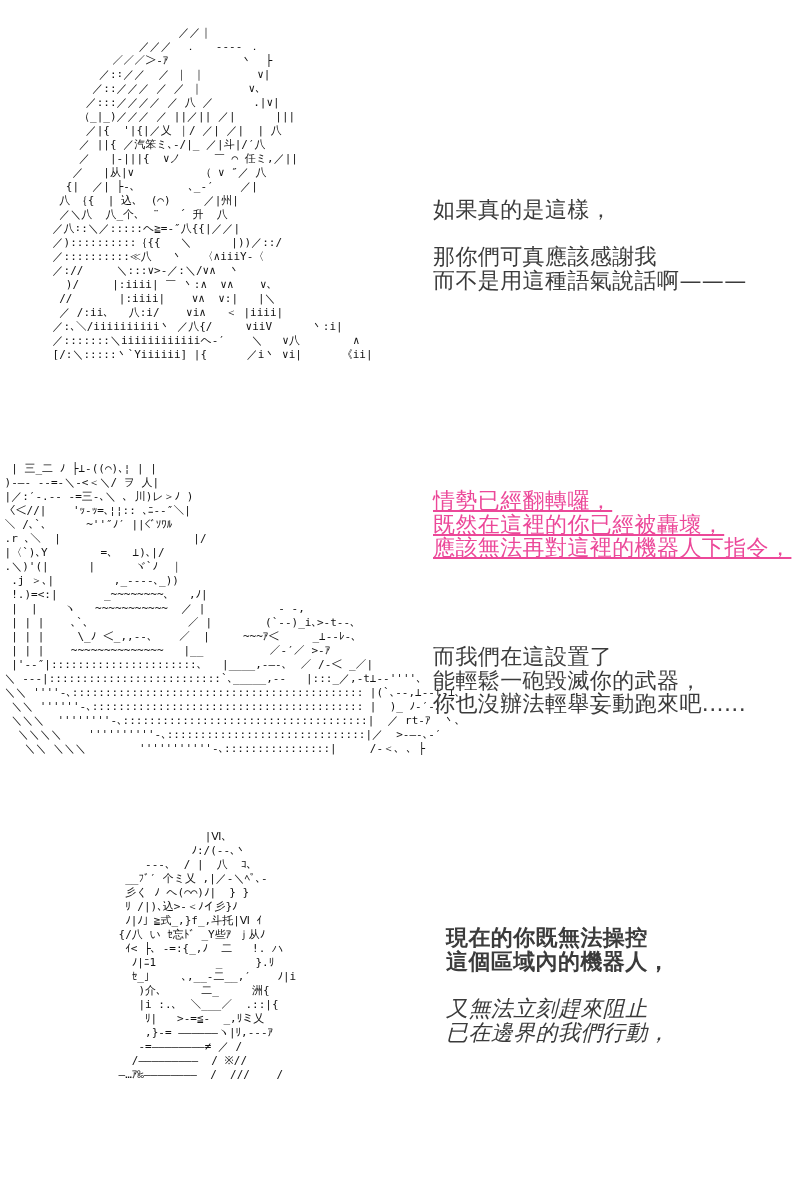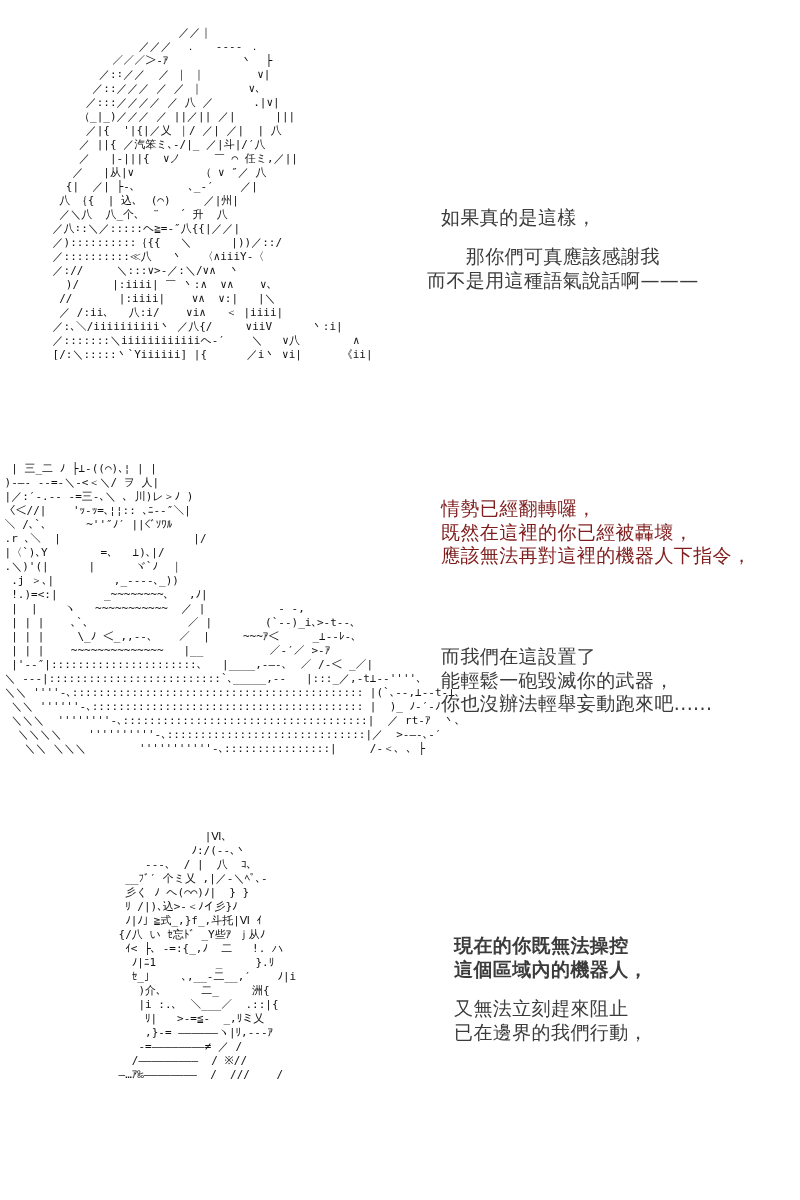--- a/index.html
+++ b/index.html
@@ -34,32 +34,32 @@
     font-weight: 400;
     transform-origin: left top;
   }
   #aa-1 { left: 46px;  top: 26px;  }
   #aa-2 { left: -2px;  top: 462px; }
   #aa-3 { left: 112px; top: 830px; }
 
   
   .dialogue {
     position: absolute;
-    margin: 8px;
+    margin: 0;
     white-space: pre-line;
     font-family: "DejaVu Sans", "Liberation Sans", sans-serif;
-    font-size: 19px;
+    font-size: 22px;
     line-height: 23.5px;
     color: #3b3b3b;
     letter-spacing: 0.4px;
   }
   .dialogue + .dialogue { margin-top: 0; }
 
   #say-1a { left: 433px; top: 198px; }
-  #say-1b { left: 419px; top: 245px; text-align: center; }
+  #say-1b { left: 433px; top: 245px; }
 
   #say-2a { left: 433px; top: 489px; }
   #say-2b { left: 433px; top: 645px; }
 
   #say-3a { left: 446px; top: 926px; }
   #say-3b { left: 446px; top: 997px; }
 </style>
 </head>
 <body style="background: rgb(255, 255, 255);">
 
@@ -113,21 +113,21 @@
   | | |     \_ﾉ ＜_,,--､    ／  |     ~~~ｱ＜     _⊥--ﾚ-､       
   | | |    ~~~~~~~~~~~~~~   |__          ／-′／ &gt;-ｱ        
   |'-‐″|::::::::::::::::::::::､   |____,-―-､  ／ /-＜ _／|         
  ＼ -‐‐|::::::::::::::::::::::::::`､_____,-‐   |:::_／,-t⊥-‐''''､       
  ＼＼ ''''-､:::::::::::::::::::::::::::::::::::::::::::: |(`､--,⊥--t-⊥､     
   ＼＼ ''''''-､::::::::::::::::::::::::::::::::::::::::: |  )_ ﾉ-′-ﾉ      
   ＼＼＼  ''''''''-､:::::::::::::::::::::::::::::::::::::|  ／ rt-ｱ  丶､   
    ＼＼＼＼    ''''''''''-､::::::::::::::::::::::::::::::|／  &gt;-―-､-′   
     ＼＼ ＼＼＼        '''''''''''-､::::::::::::::::|     /-＜､ ､ ├  </pre>
 
-    <p class="dialogue" id="say-2a" style="color: #7f1d1d;">情勢已經翻轉囉，
+    <p class="dialogue" id="say-2a" style="color: #ec4899; text-decoration: underline;">情勢已經翻轉囉，
 既然在這裡的你已經被轟壞，
 應該無法再對這裡的機器人下指令，</p>
 
     <p class="dialogue" id="say-2b" style="color: rgb(59, 59, 59);">而我們在這設置了
 能輕鬆一砲毀滅你的武器，
 你也沒辦法輕舉妄動跑來吧......</p>
   </div>
 
   <div class="panel">
     <pre class="aa" id="aa-3" style="color: rgb(17, 17, 17);">              |Ⅵ､                     
@@ -145,17 +145,17 @@
     |i :.､  ＼___／  .::|{              
      ﾘ|   &gt;-=≦-  _,ﾘミ乂               
      ,}-= ――――――ヽ|ﾘ,-‐‐ｱ             
     -=――――――――≠ ／ /              
    /―――――――――  / ※//              
  ―…ｱ‰――――――――  /  ///    /        </pre>
 
     <p class="dialogue" id="say-3a" style="color: rgb(59, 59, 59); font-weight: bold;">現在的你既無法操控
 這個區域內的機器人，</p>
 
-    <p class="dialogue" id="say-3b" style="color: rgb(59, 59, 59);">又無法立刻趕來阻止
+    <p class="dialogue" id="say-3b" style="color: rgb(59, 59, 59); font-style: italic;">又無法立刻趕來阻止
 已在邊界的我們行動，</p>
   </div>
 
 </div>
 
 </body></html>

